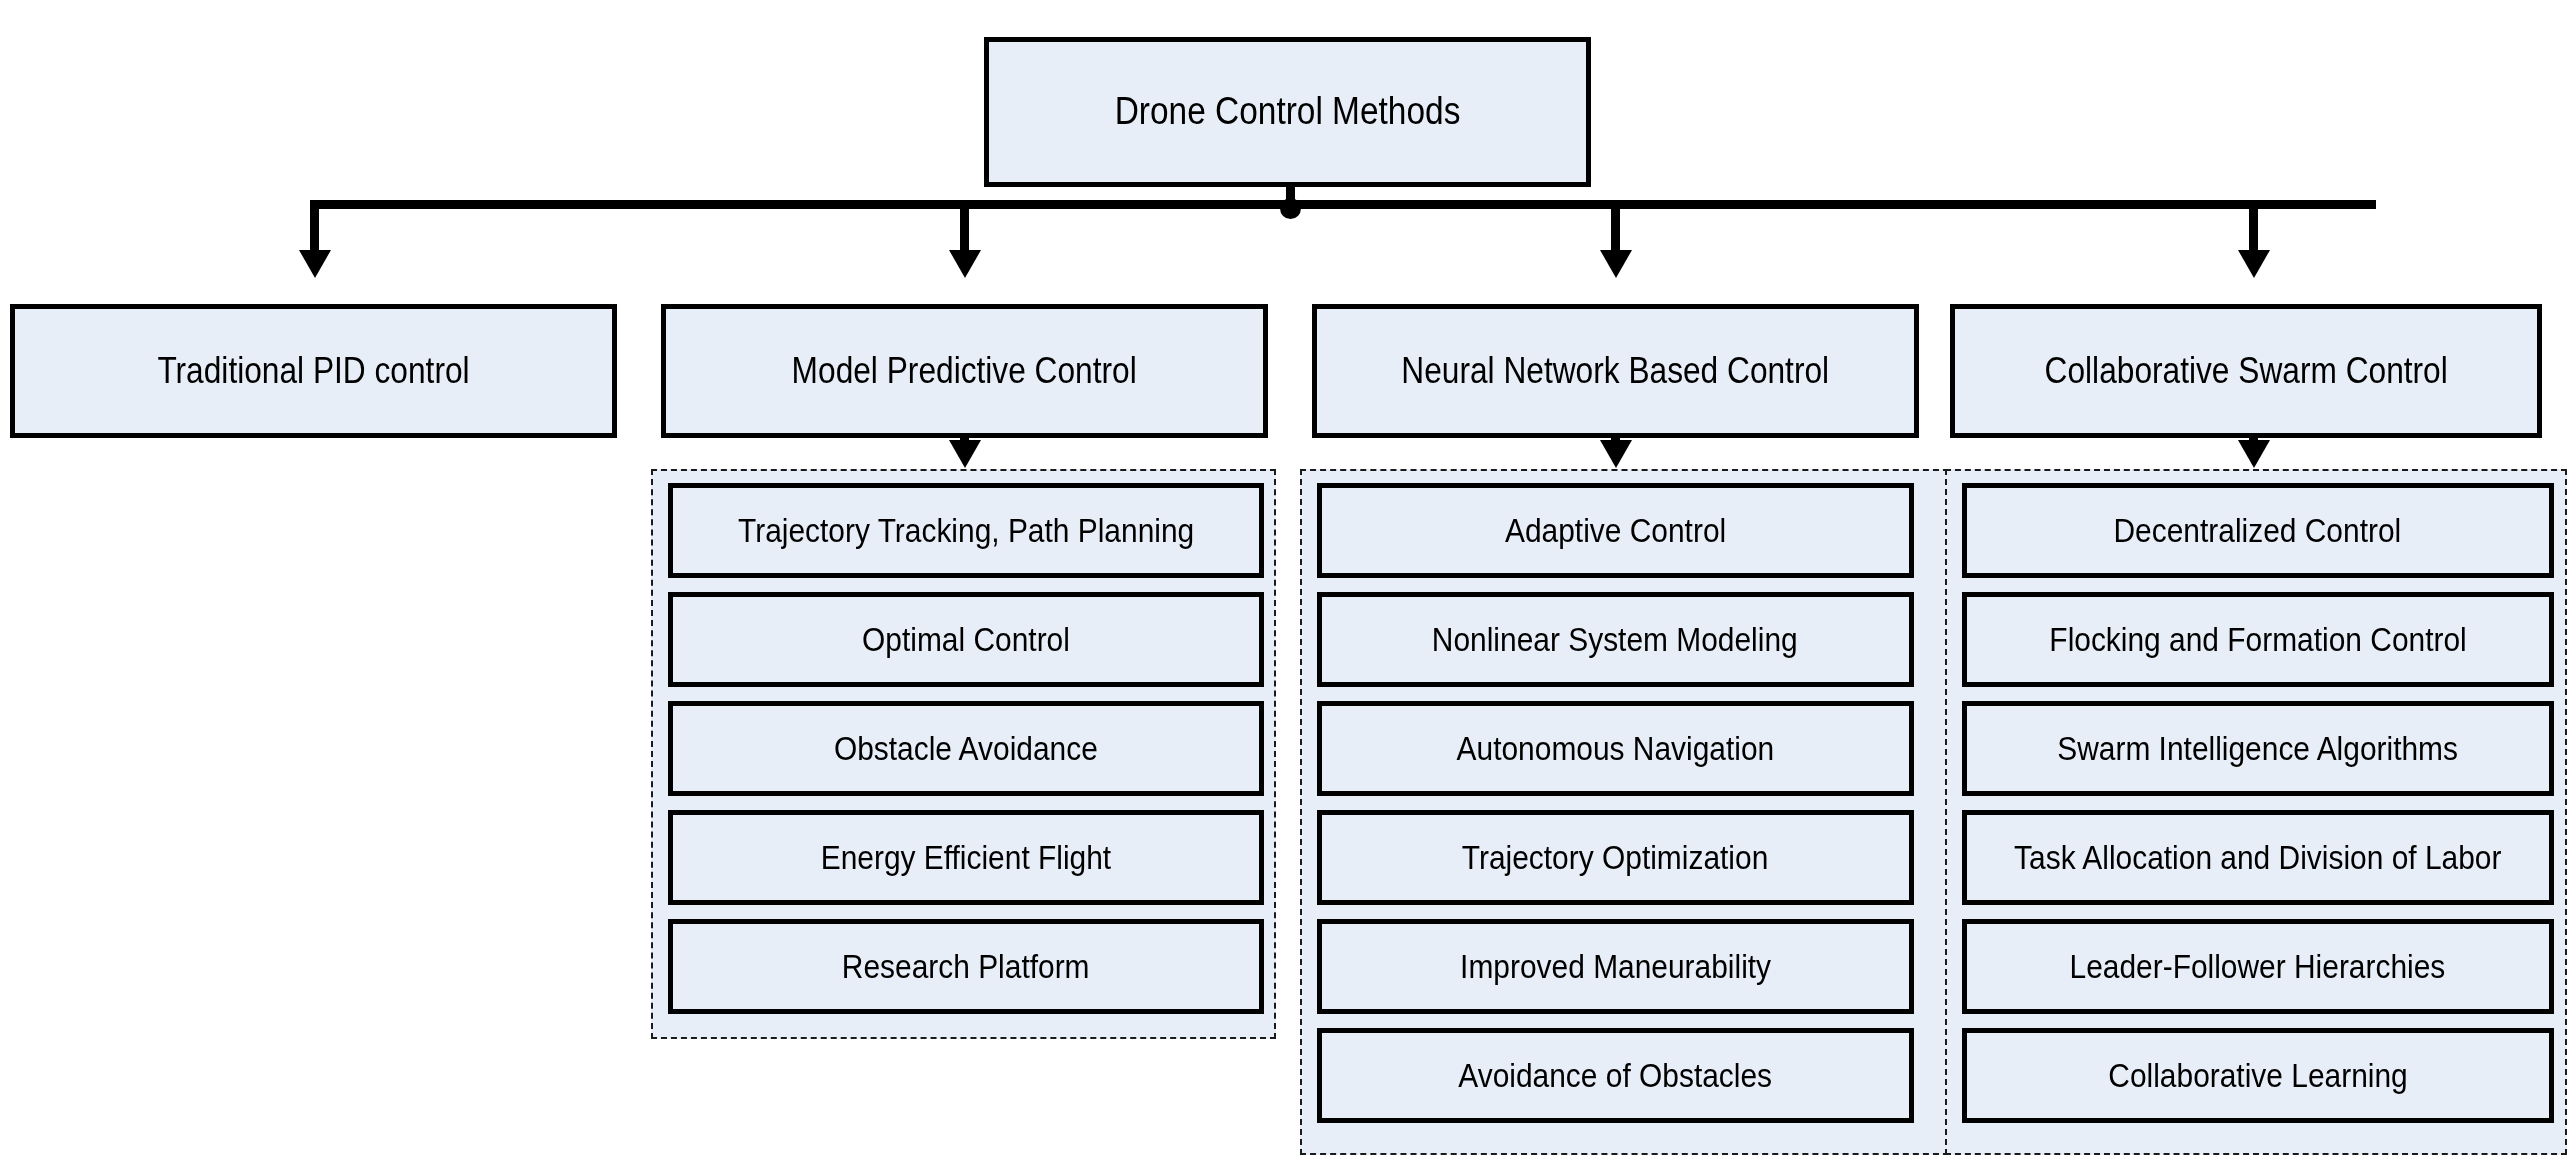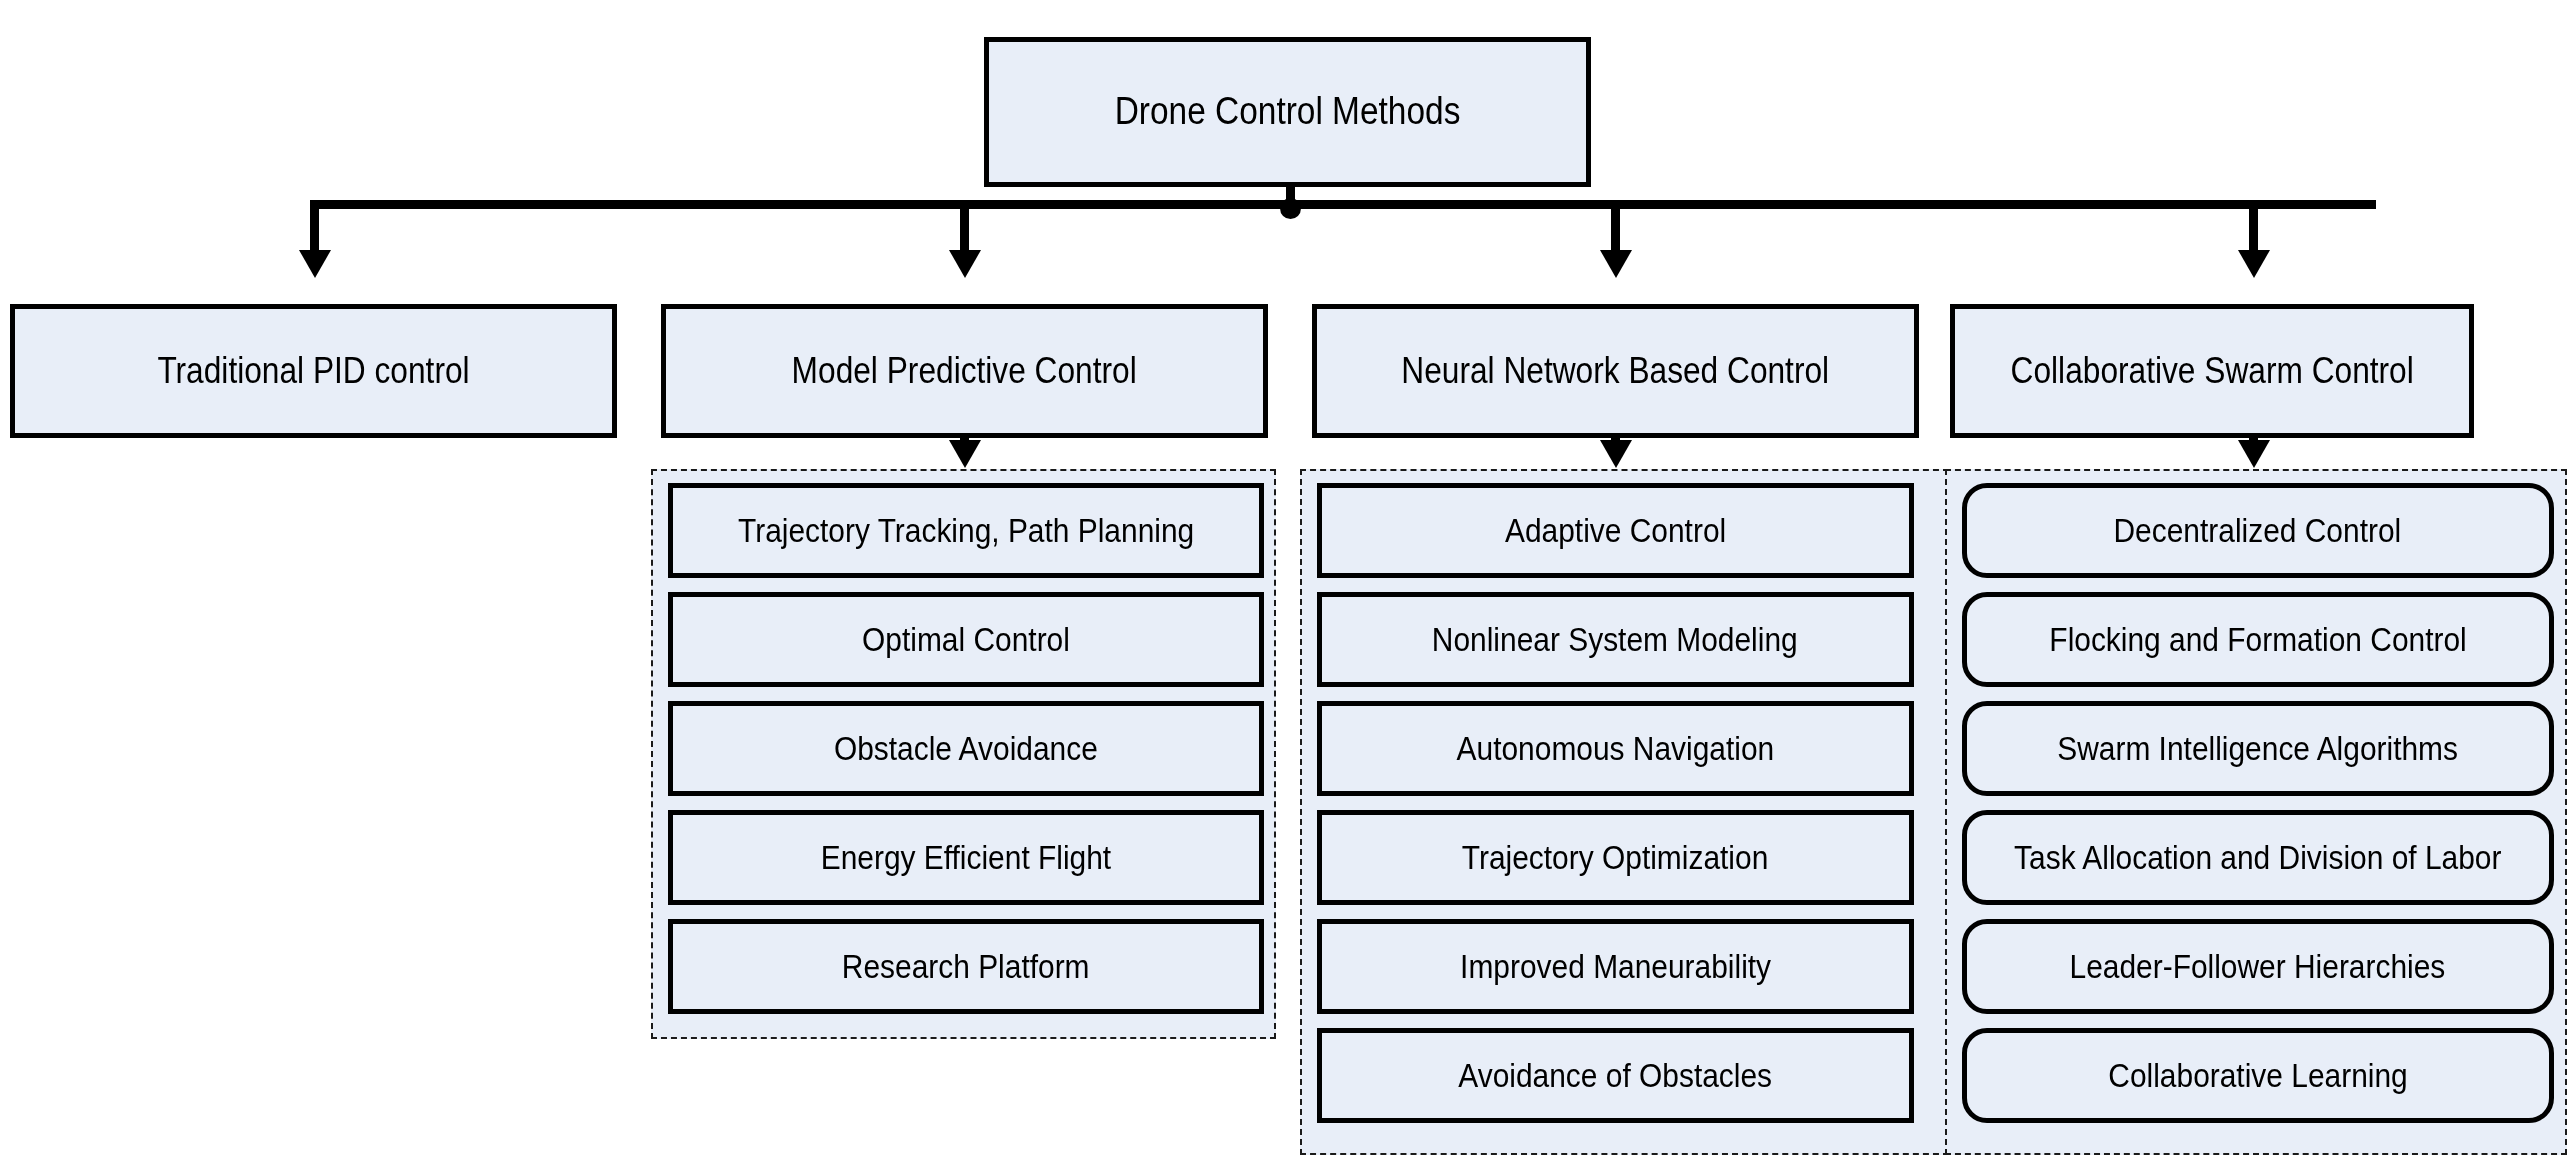--- a/index.html
+++ b/index.html
@@ -55,21 +55,21 @@
 
   
   .l2 {
     top: 276px;
     height: 134px;
     font-size: 36px;
   }
   #n-pid    { left: 10.4px;   width: 607px; }
   #n-mpc    { left: 661px; width: 607px; }
   #n-nn     { left: 1312px; width: 607px; }
-  #n-swarm  { left: 1950px; width: 524px; }
+  #n-swarm  { left: 1950px; width: 592px; }
 
   
   .group {
     position: absolute;
     box-sizing: border-box;
     background: #e8eef8;
     border: 2.5px dashed #1a1a1a;
   }
   #g-mpc   { left: 651px; top: 469px; width: 625px; height: 570px; }
   #g-nn    { left: 1300px; top: 469px; width: 649px; height: 686px; }
@@ -92,21 +92,21 @@
   .leaf > span {
     display: inline-block;
     transform: scaleX(0.88);
     transform-origin: center center;
     white-space: nowrap;
     padding: 0 4.9px;
   }
 
   .col-mpc   .leaf { left: 14.7px;  width: 596px; }
   .col-nn    .leaf { left: 14.7px;  width: 597px; }
-  .col-swarm .leaf { left: 14.7px;  width: 592px; border-radius: 25px; }
+  .col-swarm .leaf { left: 14.7px;  width: 592px; }
 
   
   .r0 { top: 11.7px; }
   .r1 { top: 121px; }
   .r2 { top: 230px; }
   .r3 { top: 339px; }
   .r4 { top: 448px; }
   .r5 { top: 557px; }
 
   

